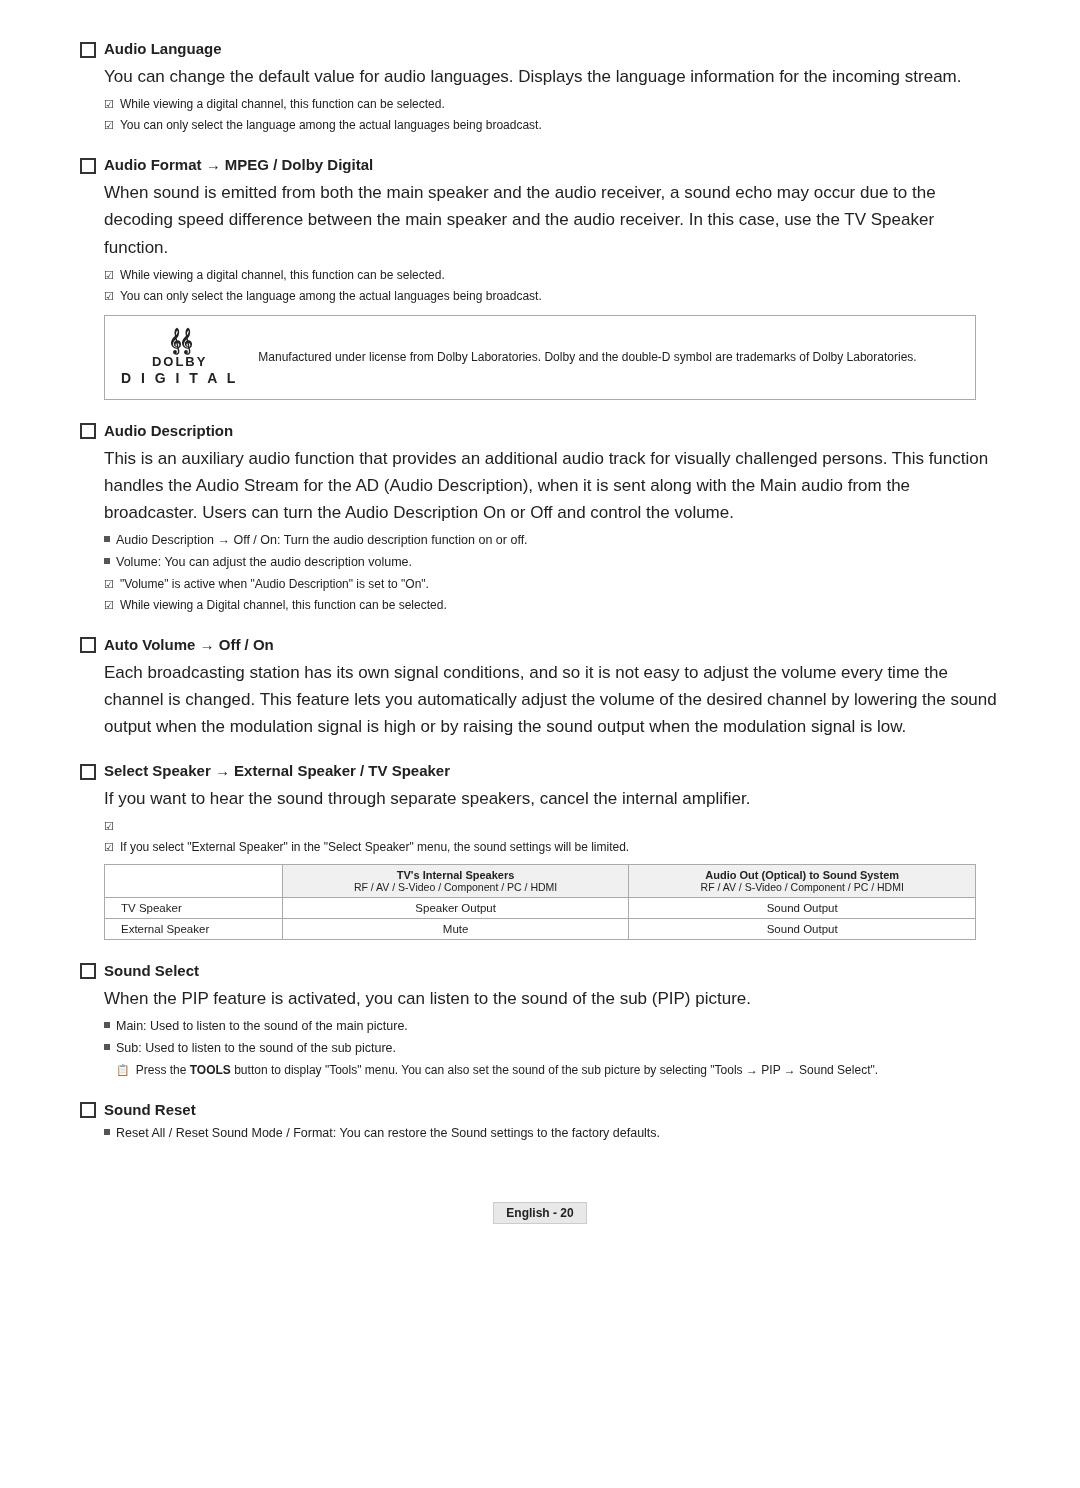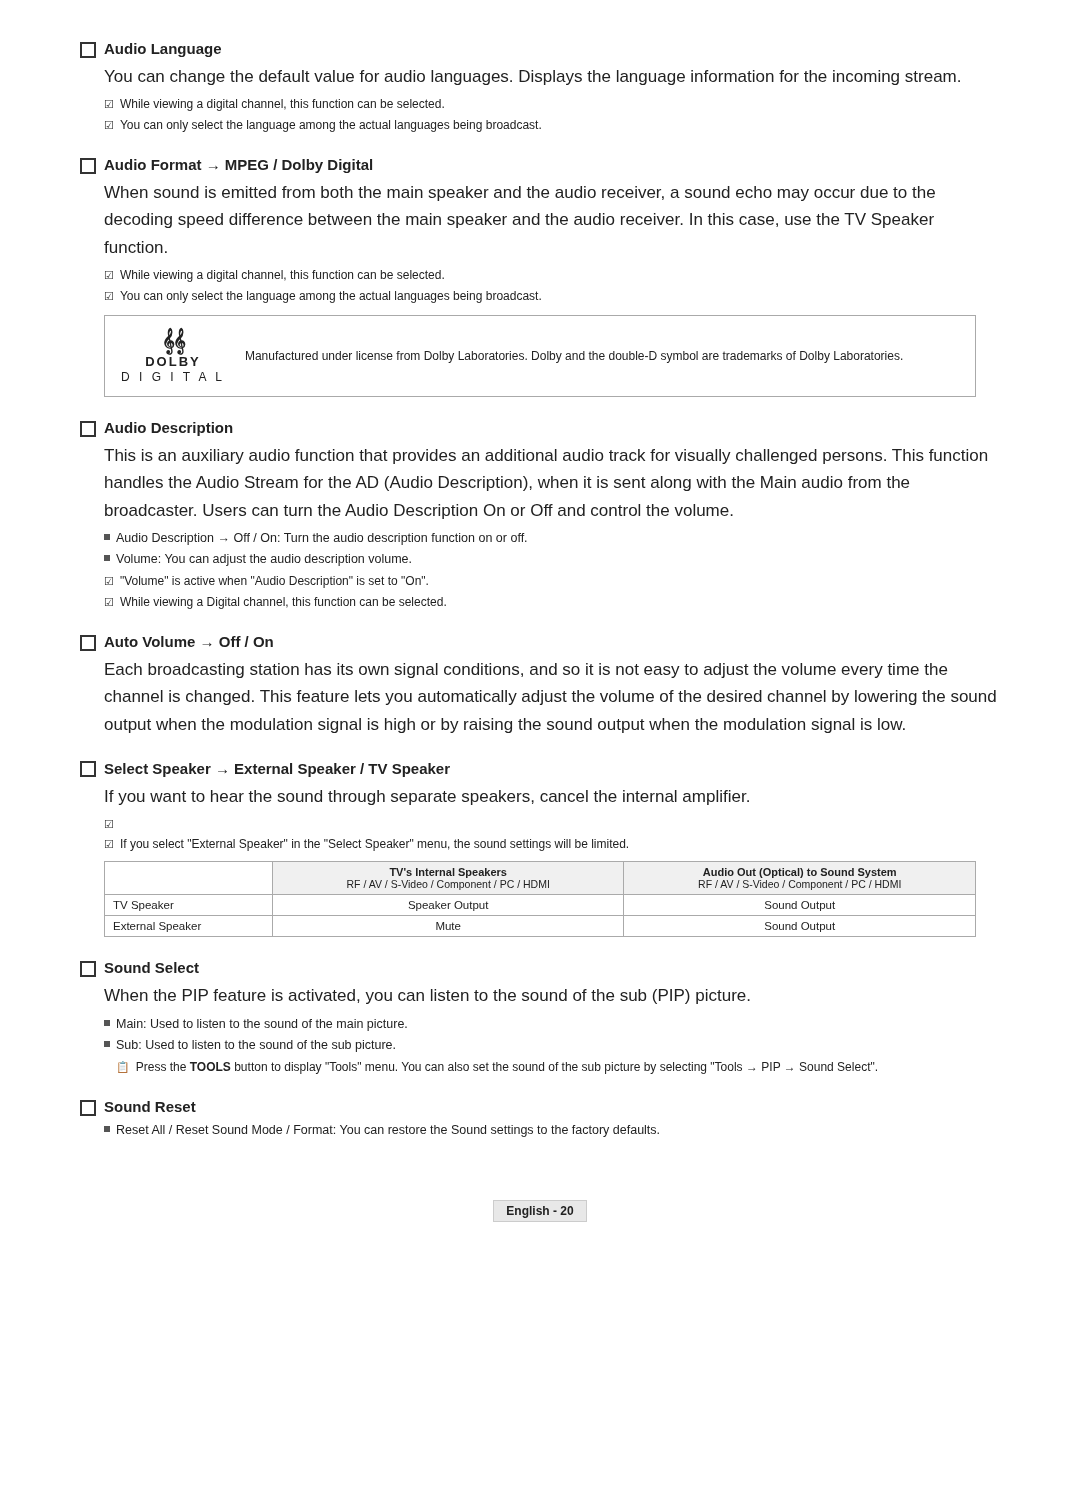--- a/index.html
+++ b/index.html
@@ -94,21 +94,21 @@
     }
     
     .speaker-table {
       margin: 8px 24px 8px 24px;
       border-collapse: collapse;
       font-size: 11.5px;
       width: calc(100% - 48px);
     }
     .speaker-table th, .speaker-table td {
       border: 1px solid #aaa;
-      padding: 4px 8px;
+      padding: 4px 16px;
       text-align: center;
     }
     .speaker-table th {
       background: #f0f0f0;
       font-weight: bold;
     }
     .speaker-table .col-header {
       font-weight: bold;
       font-size: 11px;
     }
@@ -164,21 +164,21 @@
     <span>While viewing a digital channel, this function can be selected.</span>
   </div>
   <div class="note-item">
     <span class="note-icon">☑</span>
     <span>You can only select the language among the actual languages being broadcast.</span>
   </div>
   <div class="dolby-box">
     <div class="dolby-logo">
       <div class="dd-symbol">𝄞𝄞</div>
       <div style="font-size:13px;font-weight:900;letter-spacing:2px;">DOLBY</div>
-      <div style="font-size:12px;font-weight:normal;letter-spacing:3px;">D I G I T A L</div>
+      <div style="font-size:14px;font-weight:bold;letter-spacing:3px;">D I G I T A L</div>
     </div>
     <div class="dolby-text">Manufactured under license from Dolby Laboratories. Dolby and the double-D symbol are trademarks of Dolby Laboratories.</div>
   </div>
 </div>
 
 <div class="section">
   <div class="section-title">
     <span class="checkbox-icon"></span>
     <span>Audio Description</span>
   </div>

